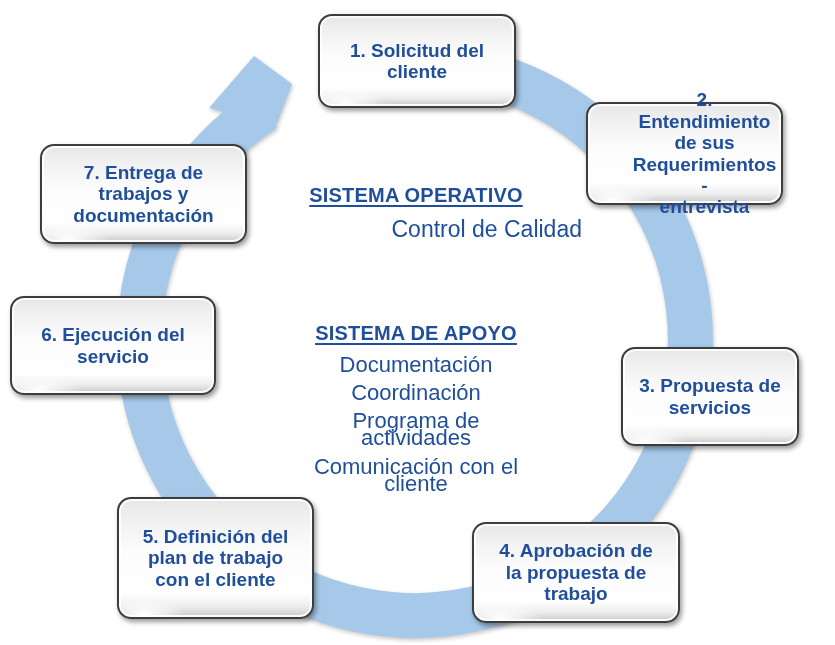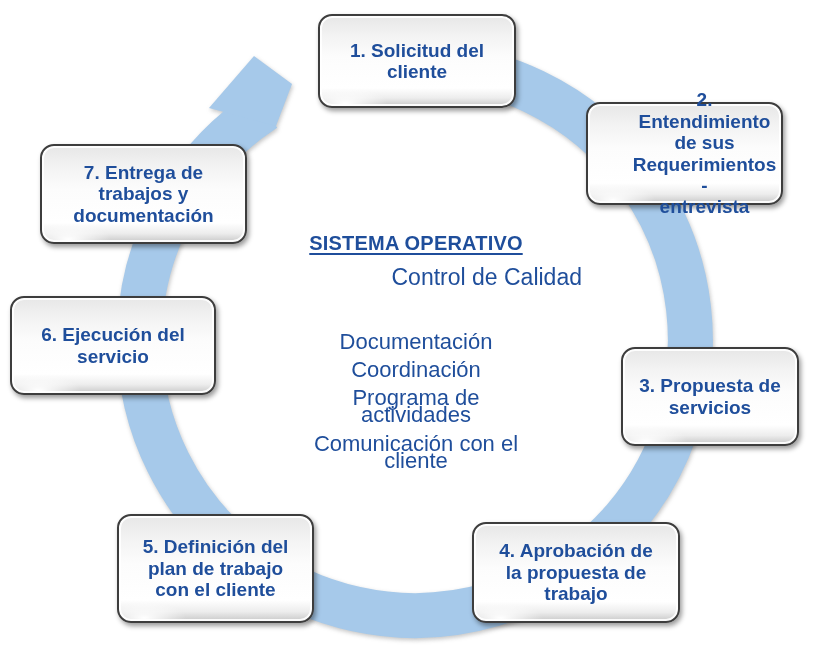--- a/index.html
+++ b/index.html
@@ -44,33 +44,33 @@
       radial-gradient(ellipse 42px 16px at 13% 97%, rgba(255,255,255,1) 0%, rgba(255,255,255,0) 100%),
       linear-gradient(180deg, #e7e7e7 0%, #f3f3f3 22%, #fcfcfc 45%, #ffffff 80%, #ededed 91%, #c9c9c9 100%);
     box-shadow: 2px 3px 5px rgba(0,0,0,0.40), inset 0 0 0 2px rgba(255,255,255,0.9);
   }
   .box-label { white-space: pre-line; padding: 2px 8px; }
 
   .b1 { left: 318px; top: 14px;  width: 198px; height: 94px; }
   .b2 { left: 586px; top: 102px; width: 197px; height: 103px; padding-left: 40px; }
   .b3 { left: 621px; top: 347px; width: 178px; height: 99px; }
   .b4 { left: 472px; top: 522px; width: 208px; height: 101px; }
-  .b5 { left: 117px; top: 514px; width: 197px; height: 109px; border-radius: 14px; }
+  .b5 { left: 117px; top: 497px; width: 197px; height: 122px; border-radius: 14px; }
   .b6 { left: 10px;  top: 296px; width: 206px; height: 99px; }
   .b7 { left: 40px;  top: 116px; width: 207px; height: 100px; margin-top: 28px; }
 
   .center-block {
     position: absolute;
     z-index: 2;
     width: 332px;
     left: 250px;
     text-align: center;
     color: var(--text, #1F4E9B);
   }
-  .op { top: 184px; margin-top: 48px; }
+  .op { top: 184px; }
   .ap { top: 322px; }
   .heading {
     font-weight: bold;
     font-size: 20px;
     text-decoration: underline;
     text-decoration-thickness: 2px;
     text-underline-offset: 3px;
     letter-spacing: 0.2px;
   }
   .op .item { font-size: 23px; margin-top: 9px; text-align: right; }
@@ -126,20 +126,21 @@
 trabajos y
 documentación</div>
   </div>
 
   <div class="center-block op">
     <div class="heading">SISTEMA OPERATIVO</div>
     <div class="item">Control de Calidad</div>
   </div>
 
   <div class="center-block ap">
+    <div class="heading">SISTEMA DE APOYO</div>
     <div class="item">Documentación</div>
     <div class="item">Coordinación</div>
     <div class="item">Programa de
 actividades</div>
     <div class="item">Comunicación con el
 cliente</div>
   </div>
 
 </div>
 

